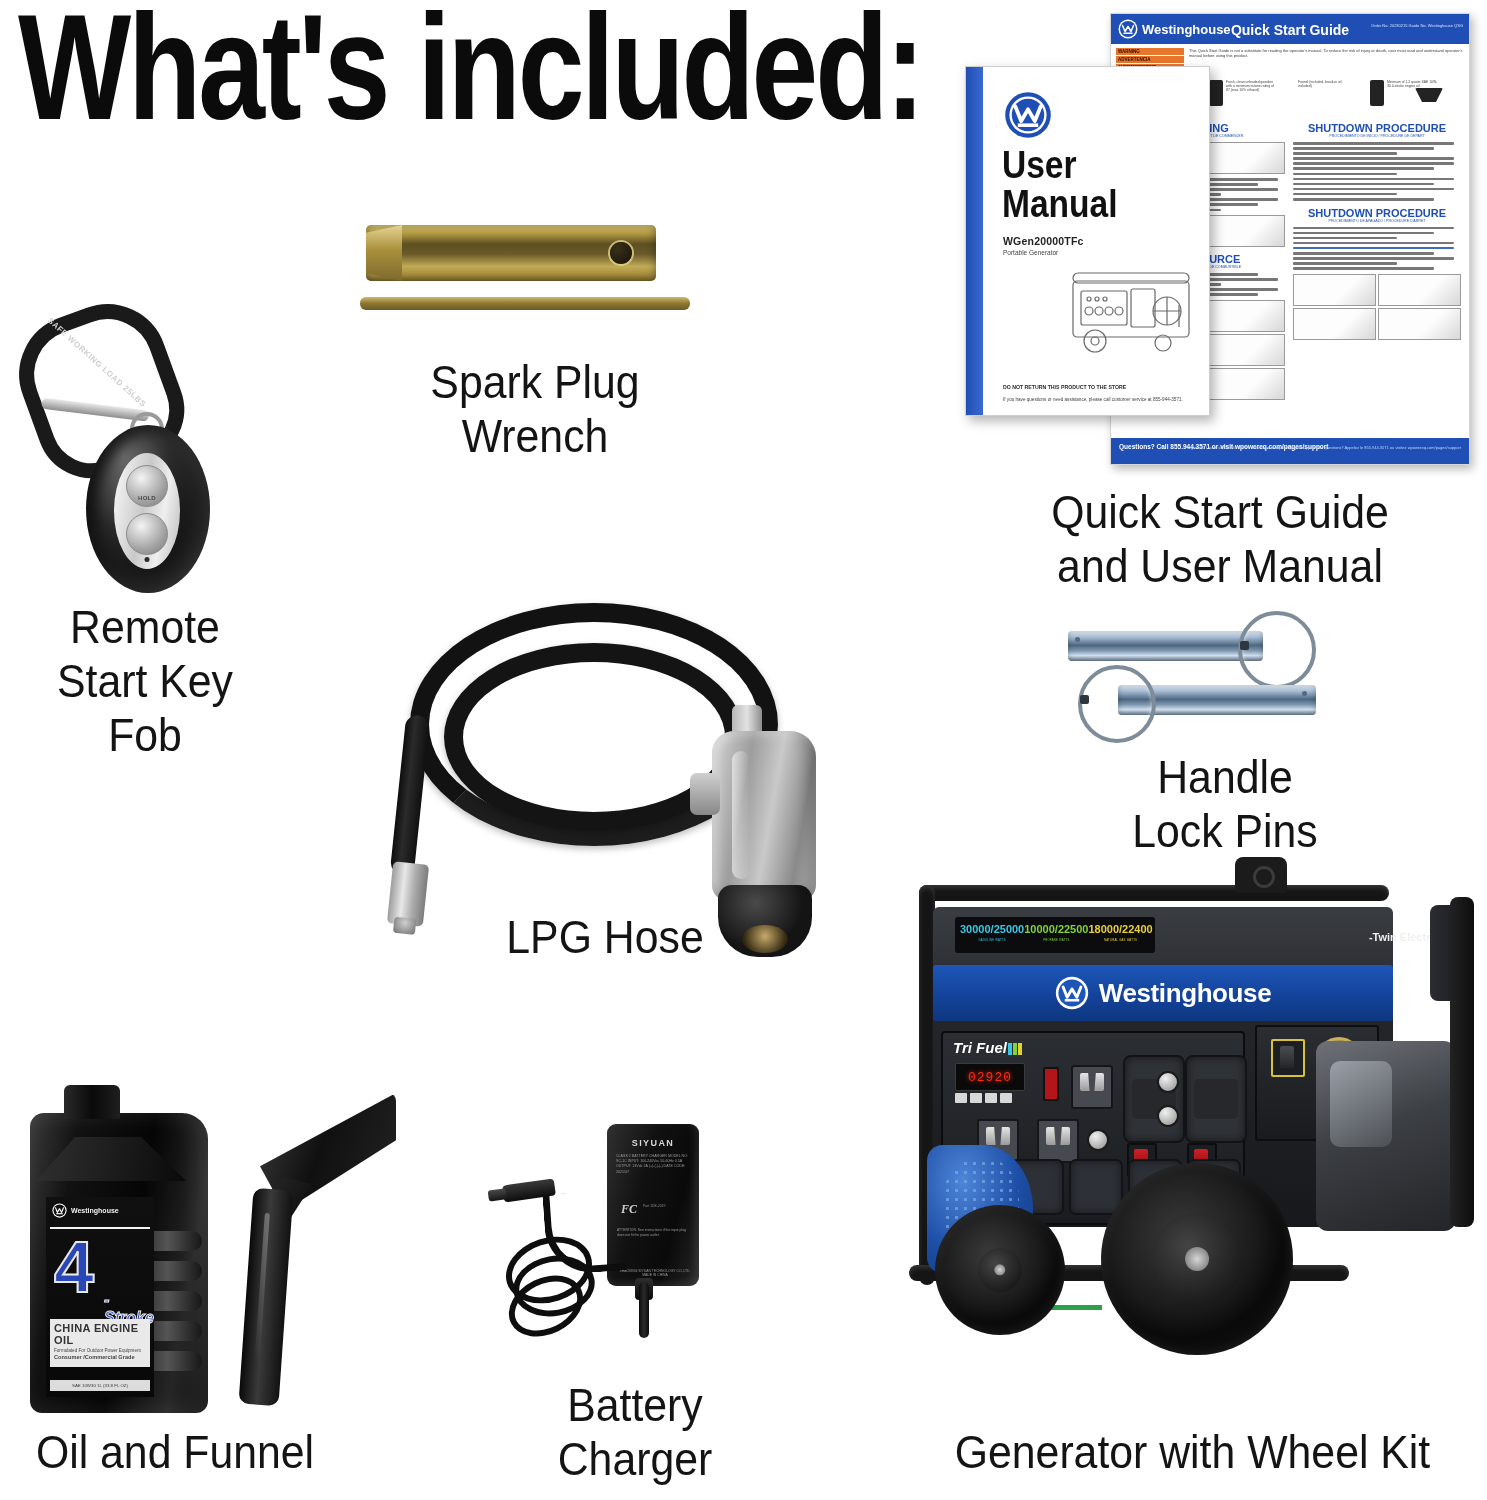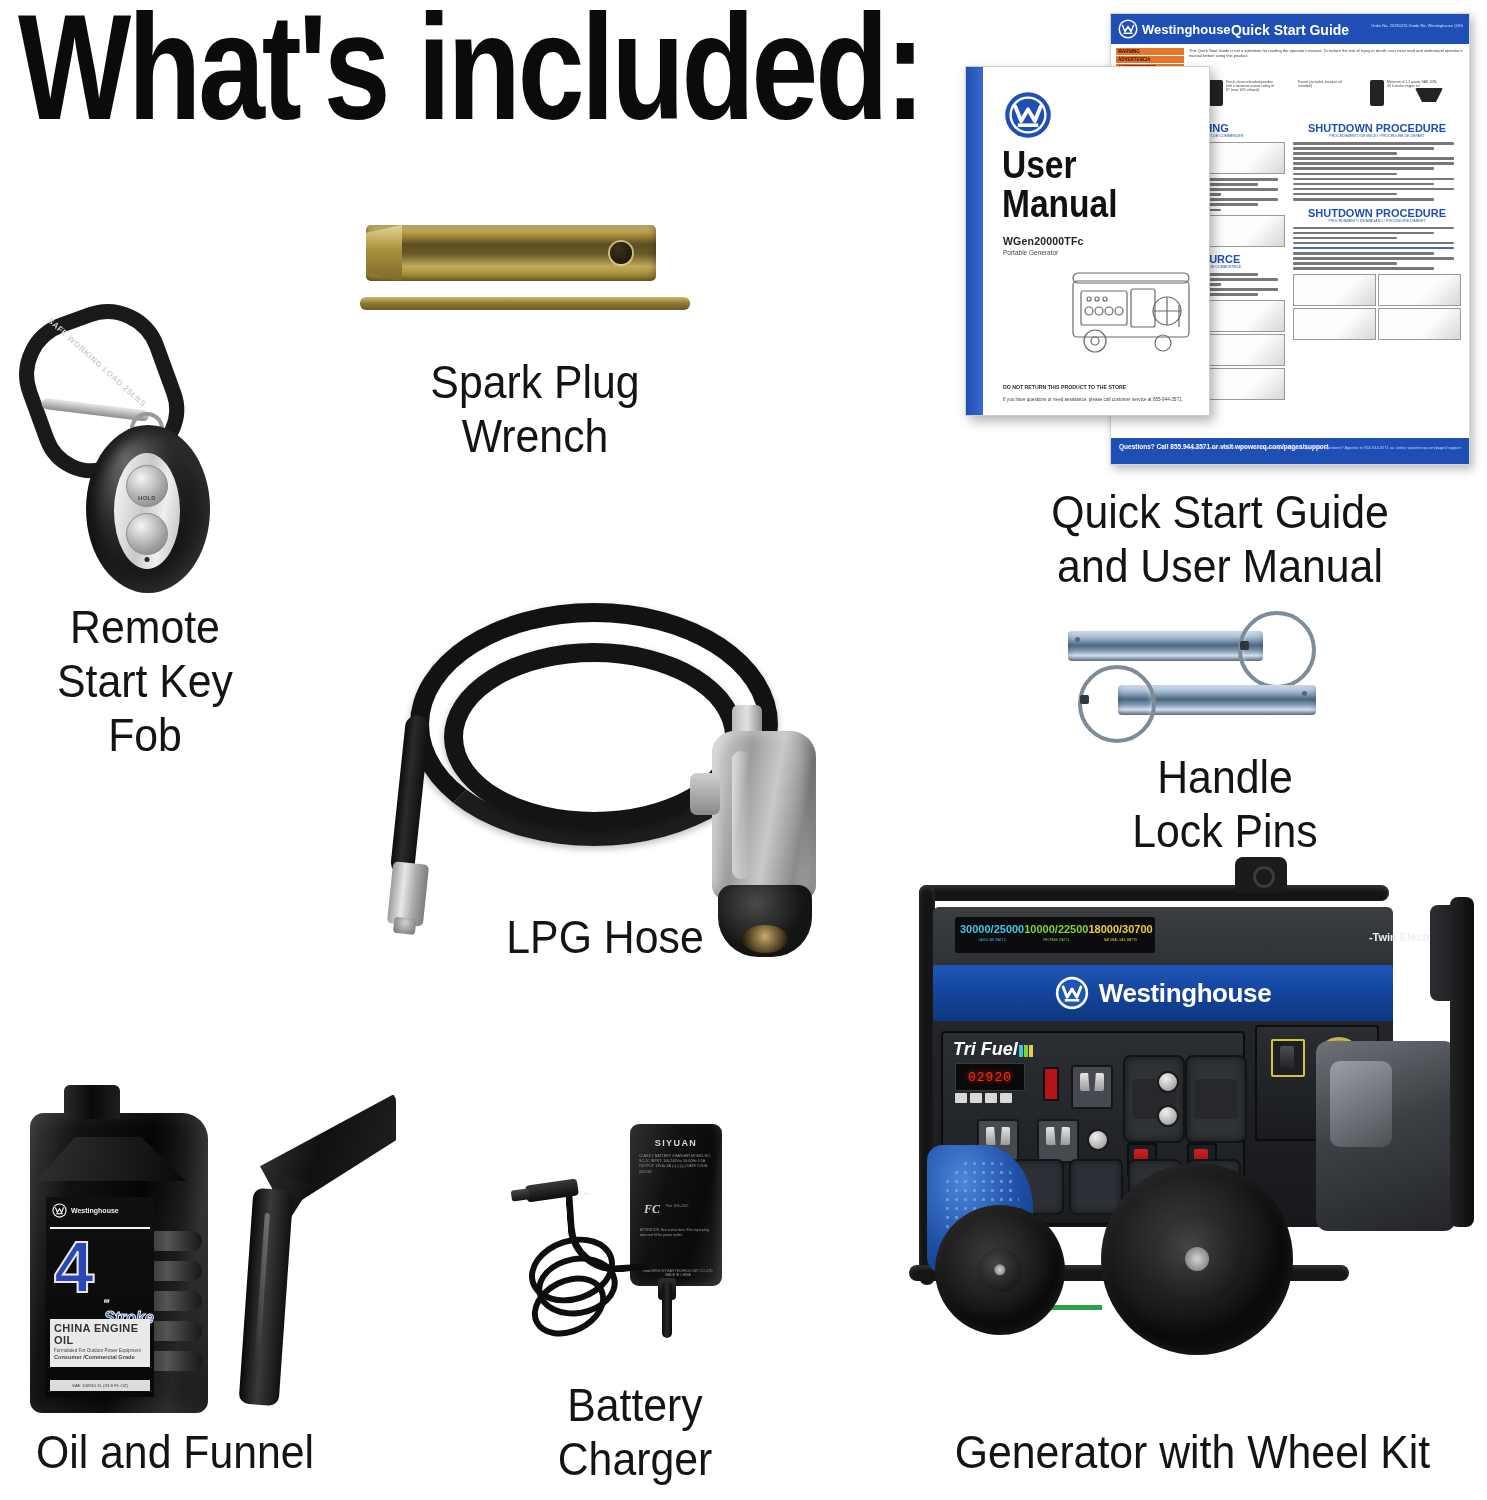--- a/index.html
+++ b/index.html
@@ -271,21 +271,21 @@
     background:linear-gradient(90deg,#090909,#3a3a3a 45%,#111);
     border-radius:10px;transform:rotate(4deg);}
   .funnel-neck:after{content:"";position:absolute;left:13px;top:24px;width:5px;height:150px;
     background:linear-gradient(rgba(255,255,255,.3),rgba(255,255,255,0));border-radius:3px;}
   .funnel-join{position:absolute;left:18px;top:84px;width:58px;height:42px;
     background:linear-gradient(120deg,#2e2e2e,#0c0c0c);
     clip-path:polygon(52% 0,100% 18%,62% 100%,0 72%);}
   #caption-oil{left:0px;top:1425px;width:350px;}
 
   
-  #charger-wrap{left:510px;top:1110px;width:250px;height:230px;}
+  #charger-wrap{left:487px;top:1110px;width:250px;height:230px;}
   .brick{position:absolute;left:120px;top:14px;width:92px;height:162px;
     background:linear-gradient(105deg,#303030,#111 38%,#0a0a0a 70%,#262626);
     border-radius:9px;box-shadow:inset -4px -3px 9px rgba(255,255,255,.1);}
   .brick-name{position:absolute;left:0;right:0;top:14px;text-align:center;
     font-size:9px;font-weight:bold;letter-spacing:1.4px;color:#d8d8d8;}
   .brick-spec{position:absolute;left:9px;top:30px;right:6px;
     font-size:3.6px;line-height:5.2px;color:#9a9a9a;}
   .brick-fc{position:absolute;left:14px;top:78px;font-size:12px;font-weight:bold;
     color:#cfcfcf;font-family:"Liberation Serif",serif;font-style:italic;}
   .brick-part{position:absolute;left:36px;top:80px;font-size:3.4px;color:#8e8e8e;
@@ -330,21 +330,21 @@
     background:linear-gradient(180deg,#1d56b8,#14439a 55%,#0f3780);
     display:flex;align-items:center;justify-content:center;gap:10px;border-radius:3px;}
   .brandband .wlogo{width:34px;height:34px;}
   .brandband span{font-size:26px;font-weight:bold;color:#fff;letter-spacing:-.4px;
     font-family:"Liberation Sans Narrow","Liberation Sans",sans-serif;}
   .twin-text{position:absolute;right:30px;top:86px;font-size:11px;font-weight:bold;
     color:#f0f0f0;font-family:"Liberation Sans Narrow","Liberation Sans",sans-serif;}
   .panel{position:absolute;left:36px;top:186px;width:300px;height:190px;
     background:linear-gradient(180deg,#2b2e33,#1a1c1f);border:2px solid #0c0c0e;
     border-radius:4px;}
-  .trifuel{position:absolute;left:10px;top:6px;font-size:18px;font-weight:bold;
+  .trifuel{position:absolute;left:10px;top:6px;font-size:15px;font-weight:bold;
     color:#fff;font-style:italic;
     font-family:"Liberation Sans Narrow","Liberation Sans",sans-serif;}
   .trifuel i{display:inline-block;width:4px;height:12px;margin-left:1px;vertical-align:-2px;}
   .lcd{position:absolute;left:12px;top:30px;width:68px;height:26px;background:#0a0a0a;
     border:1px solid #3a3a3a;border-radius:2px;display:flex;align-items:center;
     justify-content:center;}
   .lcd span{font-family:"Liberation Mono","DejaVu Sans Mono",monospace;
     font-size:13px;color:#ff2a12;letter-spacing:1px;text-shadow:0 0 5px #ff2a12;}
   .lcdbtns{position:absolute;left:12px;top:60px;display:flex;gap:3px;}
   .lcdbtns i{width:12px;height:10px;background:#d8d8d8;border-radius:1px;}
@@ -728,21 +728,21 @@
   <div class="wattbar">
     <div class="watt" style="color:#39c8e4">
       <span>30000/25000</span>
       <small>GASOLINE WATTS</small>
     </div>
     <div class="watt" style="color:#7fd43a">
       <span>10000/22500</span>
       <small>PROPANE WATTS</small>
     </div>
     <div class="watt" style="color:#e8d038">
-      <span>18000/30700</span>
+      <span>18000/22400</span>
       <small>NATURAL GAS WATTS</small>
     </div>
   </div>
 
   <div class="twin-text">-Twin Electric S</div>
 
   <div class="brandband">
     <span class="wlogo">
       <svg viewBox="0 0 40 40">
           <circle cx="20" cy="20" r="19" fill="#fff"></circle>

